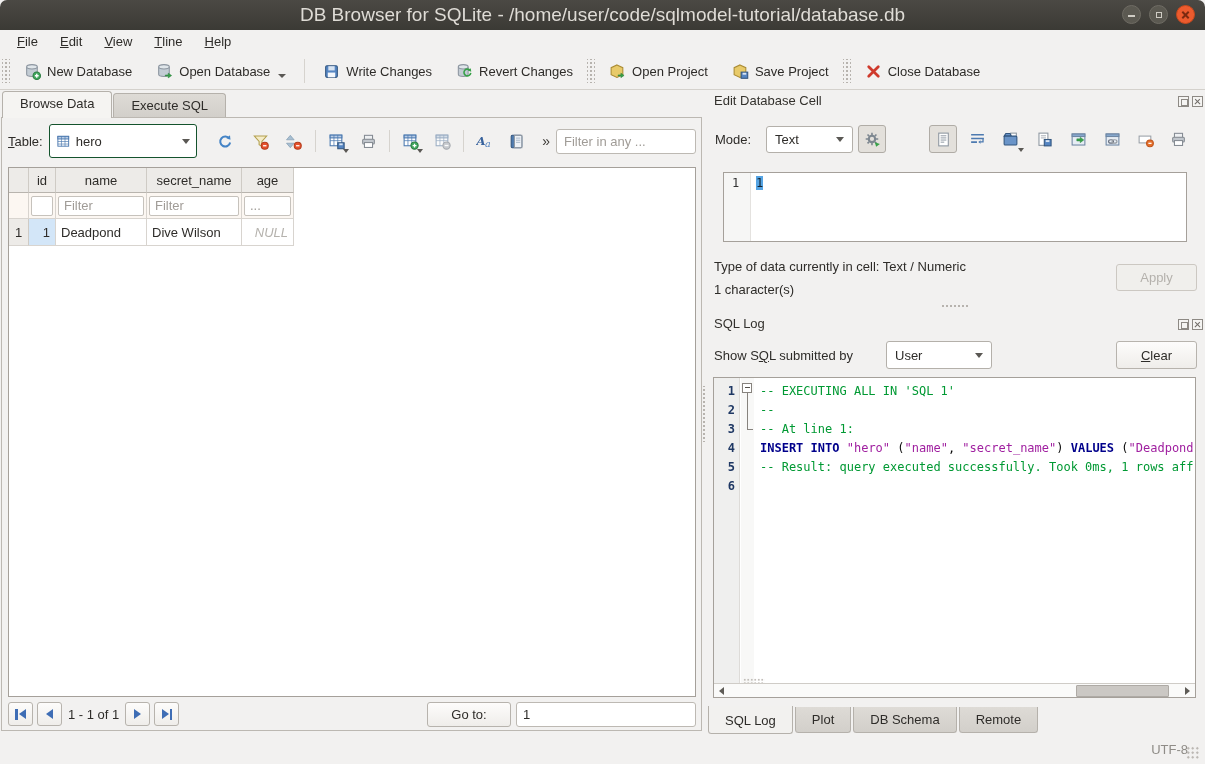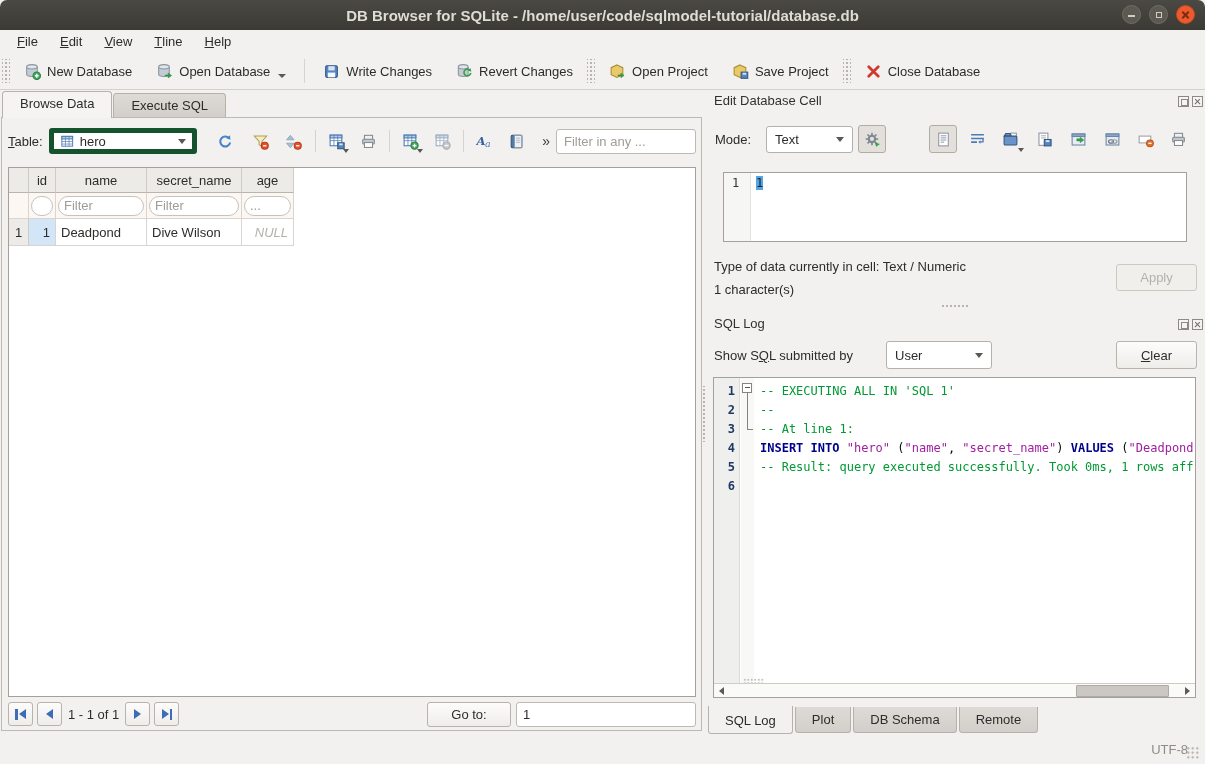--- a/index.html
+++ b/index.html
@@ -6,21 +6,21 @@
   html,body { background:#d8d5d0; }
   #root {
     position:relative; width:1205px; height:764px; overflow:hidden;
     background:#F2F1F0; font-family:"Liberation Sans",sans-serif;
     font-size:13px; color:#2e2c29;
   }
   
   #titlebar { position:absolute; left:0; top:0; width:1205px; height:30px;
     background:linear-gradient(#4b4944,#3b3a35); border-radius:7px 7px 0 0;
     display:flex; align-items:center; justify-content:center; }
-  #titlebar .title { color:#dfdcd6; font-weight:bold; font-size:15px; }
+  #titlebar .title { color:#dfdcd6; font-weight:normal; font-size:19px; }
   .winbtns { position:absolute; right:10px; top:5px; display:flex; gap:8px; }
   .wb { width:19px; height:19px; border-radius:50%; background:#5b5951;
     border:1px solid #6f6c64; position:relative; cursor:pointer; }
   .wb.close { background:#ec5b2e; border-color:#c8491d; }
   .wb .dash { position:absolute; left:5px; top:9px; width:7px; height:2px; background:#cfccc4; }
   .wb .sq { position:absolute; left:5.5px; top:5.5px; width:6px; height:6px; border:1.5px solid #cfccc4; }
   .wb .x1,.wb .x2 { position:absolute; left:4px; top:8px; width:9px; height:2px; background:#7c2a10; }
   .wb .x1 { transform:rotate(45deg);} .wb .x2 { transform:rotate(-45deg);}
   
   #menubar { position:absolute; left:0; top:30px; width:1205px; height:23px;
@@ -44,22 +44,22 @@
   #tabbar { position:absolute; left:2px; top:91px; display:flex; align-items:flex-end; height:27px; }
   .tab { padding:4px 17px 5px; border:1px solid #b5b1ab; border-bottom:none;
     background:linear-gradient(#dedbd6,#d2cfca); border-radius:3.5px 3.5px 0 0;
     margin-right:1px; cursor:pointer; height:25px; }
   .tab.active { background:#f5f4f2; height:27px; position:relative; z-index:3; }
   
   #pane { position:absolute; left:1px; top:117px; width:701px; height:614px;
     border:1px solid #bcb8b2; background:#F2F1F0; z-index:2; }
   #browse-controls { position:absolute; left:6px; top:9px; width:688px; height:28px;
     display:flex; align-items:center; }
-  .combo { height:26px; background:#fff; border:5px solid #14532d; border-radius:3px;
-    display:flex; align-items:center; padding:8px 6px; cursor:pointer; position:relative; }
+  .combo { height:26px; background:#fff; border:1px solid #14532d; border-radius:3px;
+    display:flex; align-items:center; padding:16px 6px; cursor:pointer; position:relative; }
   .combo .arr { width:0; height:0; border-left:4px solid transparent; border-right:4px solid transparent;
     border-top:5px solid #5a5854; margin-left:auto; }
   #table-combo { width:150px; margin-left:6px; gap:5px; }
   .sbtn { width:28px; height:27px; display:flex; align-items:center; justify-content:center;
     cursor:pointer; border-radius:3px; position:relative; margin:0 2px; }
   .sbtn .dd { position:absolute; right:1px; bottom:2px; width:0; height:0;
     border-left:3.5px solid transparent; border-right:3.5px solid transparent; border-top:4px solid #5a5854; }
   .vsep { width:1px; height:22px; background:#d6d3ce; margin:0 5px; }
   .chev { font-size:14px; color:#3b3935; margin:0 6px 0 10px; cursor:pointer; }
   input { font-family:"Liberation Sans",sans-serif; font-size:13px; color:#2e2c29;
@@ -72,21 +72,21 @@
   .grow { display:flex; }
   .gcell { border-right:1px solid #d8d4cf; border-bottom:1px solid #d8d4cf;
     display:flex; align-items:center; padding:0 5px; overflow:hidden; white-space:nowrap; }
   .ghead .gcell { background:#edebe8; border-right:1px solid #cfcbc5; border-bottom:1px solid #b8b4ae;
     justify-content:center; height:25px; cursor:pointer; }
   .gfilter .gcell { background:#fcf7f2; height:26px; }
   .gdata .gcell { background:#fff; height:27px; }
   .c-rh { width:20px; }  .c-id { width:27px; } .c-name { width:91px; }
   .c-secret { width:95px; } .c-age { width:52px; }
   .gdata .c-rh { background:#edebe8; justify-content:center; border-right:1px solid #cfcbc5; }
-  .fin { height:20px; width:100%; padding:0 5px; border-radius:10px; border:1px solid #c6c2bc; }
+  .fin { height:20px; width:100%; padding:0 5px; border-radius:2px; border:1px solid #c6c2bc; }
   .fin.tiny { padding:0 2px; }
   .cell-sel { background:#d3e6f8 !important; justify-content:flex-end !important; }
   .null { color:#b5b2ad; font-style:italic; justify-content:flex-end !important; }
   
   #pager { position:absolute; left:6px; top:582px; width:688px; height:28px;
     display:flex; align-items:center; }
   .pgbtn { width:25px; height:24px; border:1px solid #b7b3ad; border-radius:3px;
     background:linear-gradient(#fdfcfb,#efedea); display:flex; align-items:center;
     justify-content:center; margin-right:4px; cursor:pointer; gap:1px; }
   .tri-l { width:0; height:0; border-top:5px solid transparent; border-bottom:5px solid transparent;

